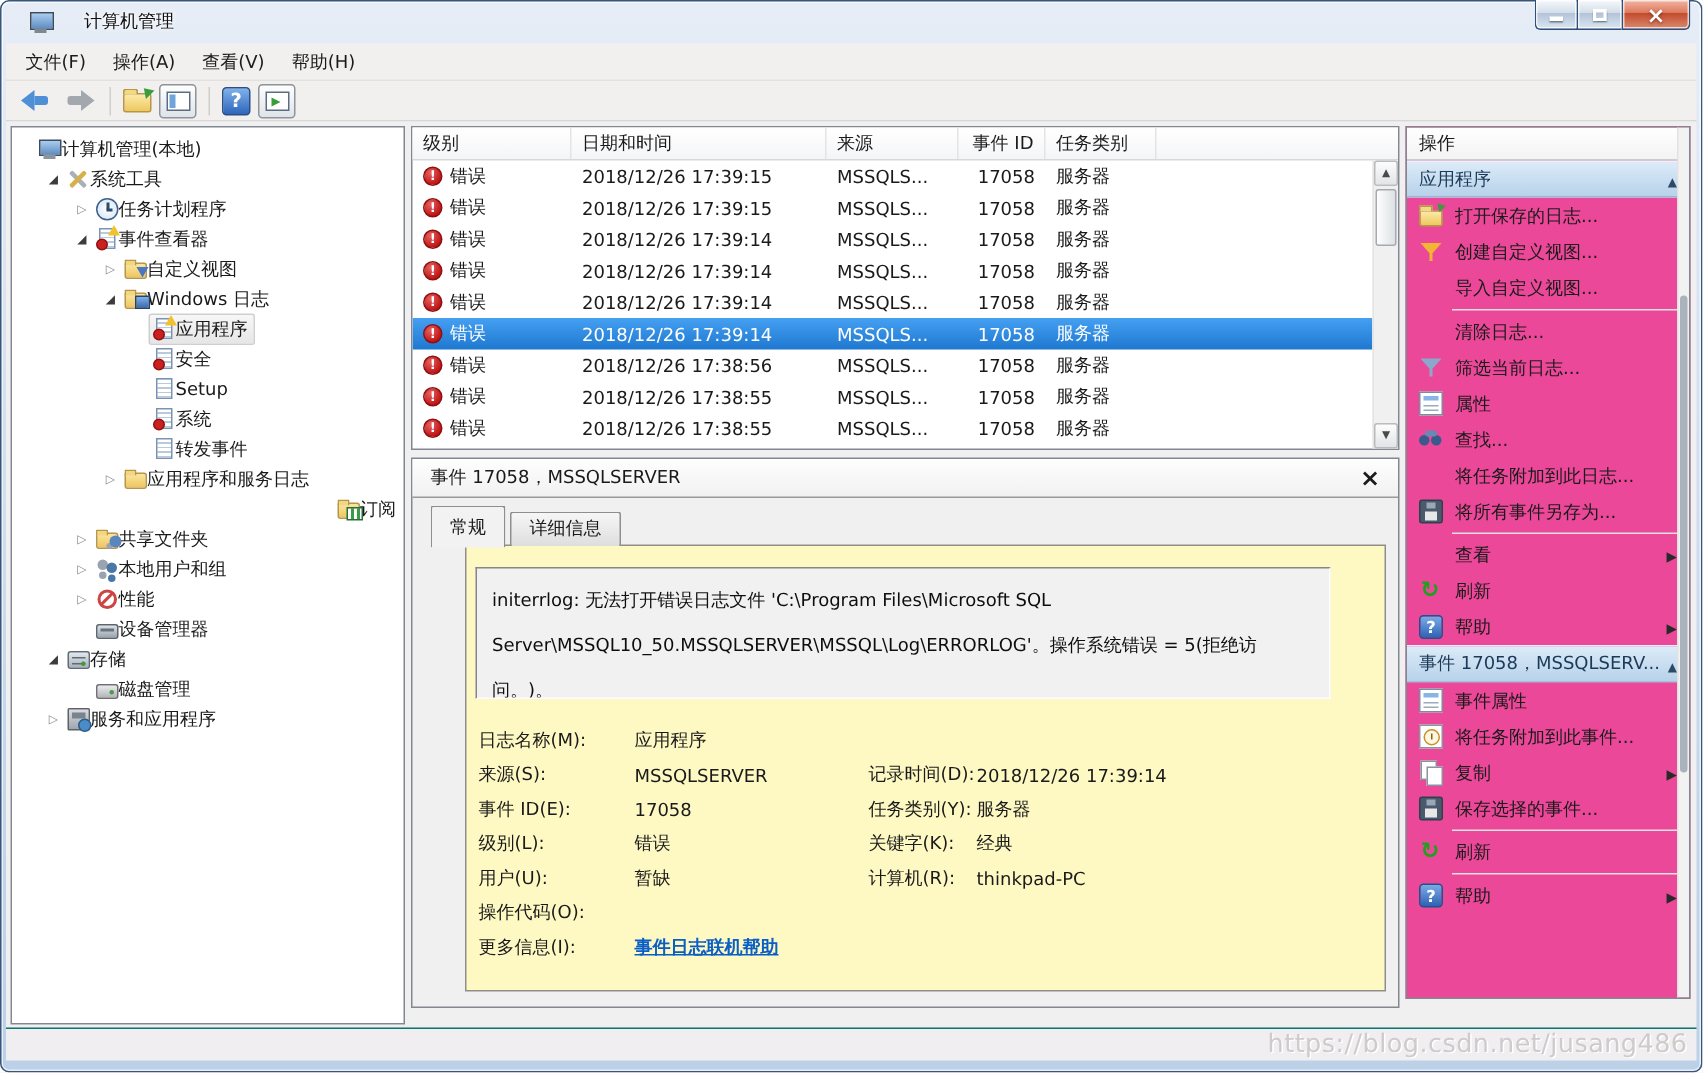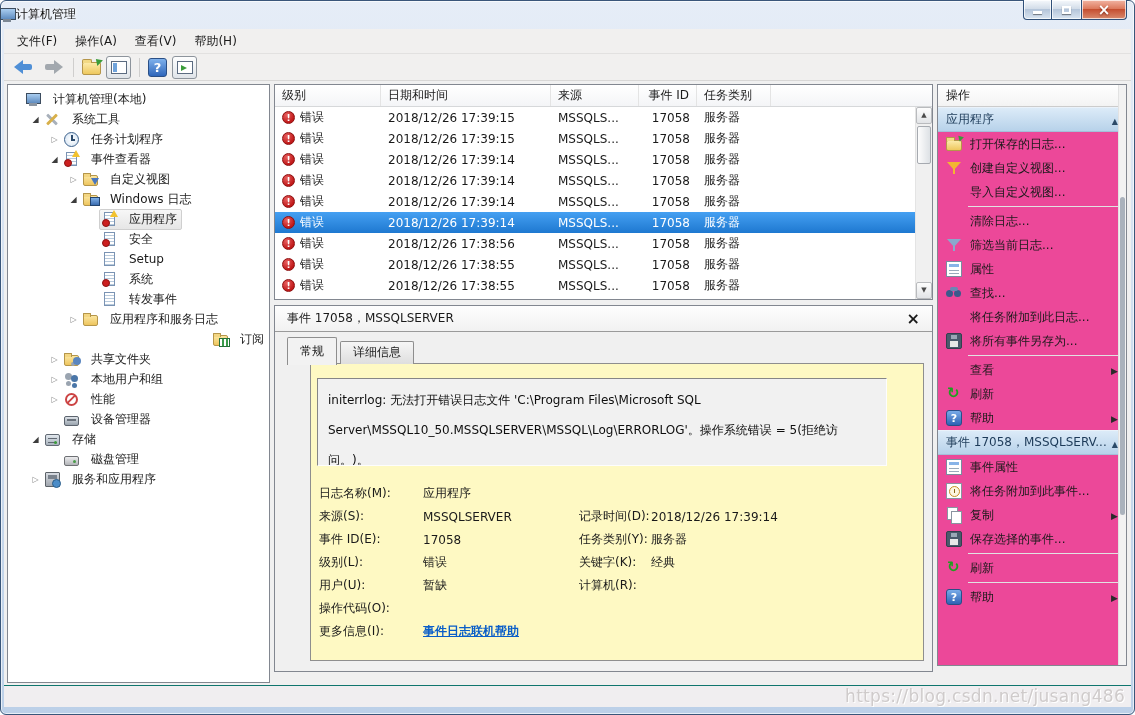--- a/index.html
+++ b/index.html
@@ -1,21 +1,21 @@
 <!DOCTYPE html>
 <html><head>
 <meta charset="utf-8">
 <style>
   * { box-sizing: border-box; margin: 0; padding: 0; }
   html,body { width:1135px; height:715px; overflow:hidden; }
   body { position:relative; font-family:"DejaVu Sans",sans-serif; font-size:12px; color:#1a1a1a; background:#fff; }
 
   
   .frame { position:absolute; inset:0; border-radius:6px; background:linear-gradient(#e6edf7,#c9d9ec 60%,#bcd0e8); border:1px solid #39567a; box-shadow:inset 0 0 0 1px rgba(255,255,255,.65); }
-  .titlebar { position:absolute; left:0; top:0; right:120px; height:28px; display:flex; align-items:center; padding-left:0; gap:0; }
+  .titlebar { position:absolute; left:0; top:0; right:120px; height:28px; display:flex; align-items:center; padding-left:20px; gap:20px; }
   .title-text { color:#111; text-shadow:0 0 4px #fff,0 0 4px #fff; }
   .app-icon { width:16px; height:15px; position:relative; }
   .app-icon::before { content:""; position:absolute; left:0; top:1px; width:14px; height:10px; background:linear-gradient(#aacdf0,#5f8cc0); border:1px solid #3c4c5e; }
   .app-icon::after { content:""; position:absolute; left:3px; top:12px; width:8px; height:3px; background:#7d8894; }
   .capbtns { position:absolute; top:0; right:8px; display:flex; height:20px; }
   .cap { width:29px; height:20px; border:1px solid #2f4f78; border-top:none; display:flex; align-items:center; justify-content:center; background:linear-gradient(#f6f9fc,#d3dde9 45%,#b2c3d8 46%,#dae5f1); box-shadow:inset 0 0 0 1px rgba(255,255,255,.7); }
   .cap.min { border-radius:0 0 0 4px; }
   .cap.max { border-left:none; border-right:none; }
   .cap.close { width:46px; border-radius:0 0 4px 0; background:linear-gradient(#f2b5a4,#dd7a5e 45%,#c34a2c 46%,#d98a6e); }
   .g-min { width:9px; height:3px; background:#fff; box-shadow:0 1px 1px rgba(0,0,0,.45); margin-top:6px; }
@@ -44,21 +44,21 @@
   .client { position:absolute; left:4px; right:4px; top:81px; height:604px; background:#f0f0f0; }
   .statusbar { position:absolute; left:4px; right:4px; top:685px; height:22px; background:#f0eef0; border-top:1px solid #0f766e; }
   .watermark { position:absolute; right:6px; top:0; font-size:17px; color:#cfcbcb; text-shadow:1px 1px 0 #fff; letter-spacing:.3px; }
 
   
   .tree-pane { position:absolute; left:7px; top:84px; width:263px; height:599px; background:#fff; border:1px solid #828790; overflow:hidden; padding-top:4px; }
   .trow { height:20px; display:flex; align-items:center; white-space:nowrap; }
   .exp { width:13px; flex:0 0 13px; text-align:center; font-size:8px; color:#8a8a8a; }
   .exp.closed::before { content:"▷"; }
   .exp.open::before { content:"◢"; color:#3c3c3c; }
-  .twrap { display:flex; align-items:center; gap:12px; padding:1px 4px 1px 2px; border:1px solid transparent; border-radius:2px; }
+  .twrap { display:flex; align-items:center; gap:0; padding:1px 4px 1px 2px; border:1px solid transparent; border-radius:2px; }
   .twrap.tsel { background:linear-gradient(#f7f7f7,#e6e6e6); border-color:#cfcfcf; }
   .ti { width:15px; height:15px; flex:0 0 15px; position:relative; display:inline-block; }
   .ti-computer::before { content:""; position:absolute; left:0; top:1px; width:13px; height:9px; background:linear-gradient(#a9cdf0,#5f8cc0); border:1px solid #3c4c5e; }
   .ti-computer::after { content:""; position:absolute; left:3px; top:11px; width:8px; height:3px; background:#8a95a2; }
   .ti-tools::before { content:""; position:absolute; left:0; top:6px; width:14px; height:3px; background:#a8b0ba; transform:rotate(45deg); border-radius:1px; }
   .ti-tools::after { content:""; position:absolute; left:0; top:6px; width:14px; height:3px; background:#d8b04a; transform:rotate(-45deg); border-radius:1px; }
   .ti-clock { border-radius:50%; border:1px solid #3c618c; background:radial-gradient(#fff,#d2e2f2); }
   .ti-clock::before { content:""; position:absolute; left:6px; top:2px; width:2px; height:5px; background:#2c4a6c; }
   .ti-clock::after { content:""; position:absolute; left:6px; top:6px; width:4px; height:2px; background:#2c4a6c; }
   .ti-log-badge,.ti-log-red,.ti-log-plain { width:11px; flex-basis:11px; margin:0 2px; height:14px; background-color:#fff; border:1px solid #7a93b3; background-image:repeating-linear-gradient(180deg,transparent 0 2px,#b8cadc 2px 3px); }
@@ -483,20 +483,21 @@
       <div class="frow">
         <span class="fl1">级别(L):</span>
         <span class="fv1">错误</span>
         <span class="fl2">关键字(K):</span>
         <span class="fv2">经典</span>
       </div>
       <div class="frow">
         <span class="fl1">用户(U):</span>
         <span class="fv1">暂缺</span>
         <span class="fl2">计算机(R):</span>
+        <span class="fv2">thinkpad-PC</span>
       </div>
       <div class="frow">
         <span class="fl1">操作代码(O):</span>
         <span class="fv1"></span>
       </div>
       <div class="frow">
         <span class="fl1">更多信息(I):</span>
         <span class="fv1"><span class="dlink">事件日志联机帮助</span></span>
       </div>
     </div>

